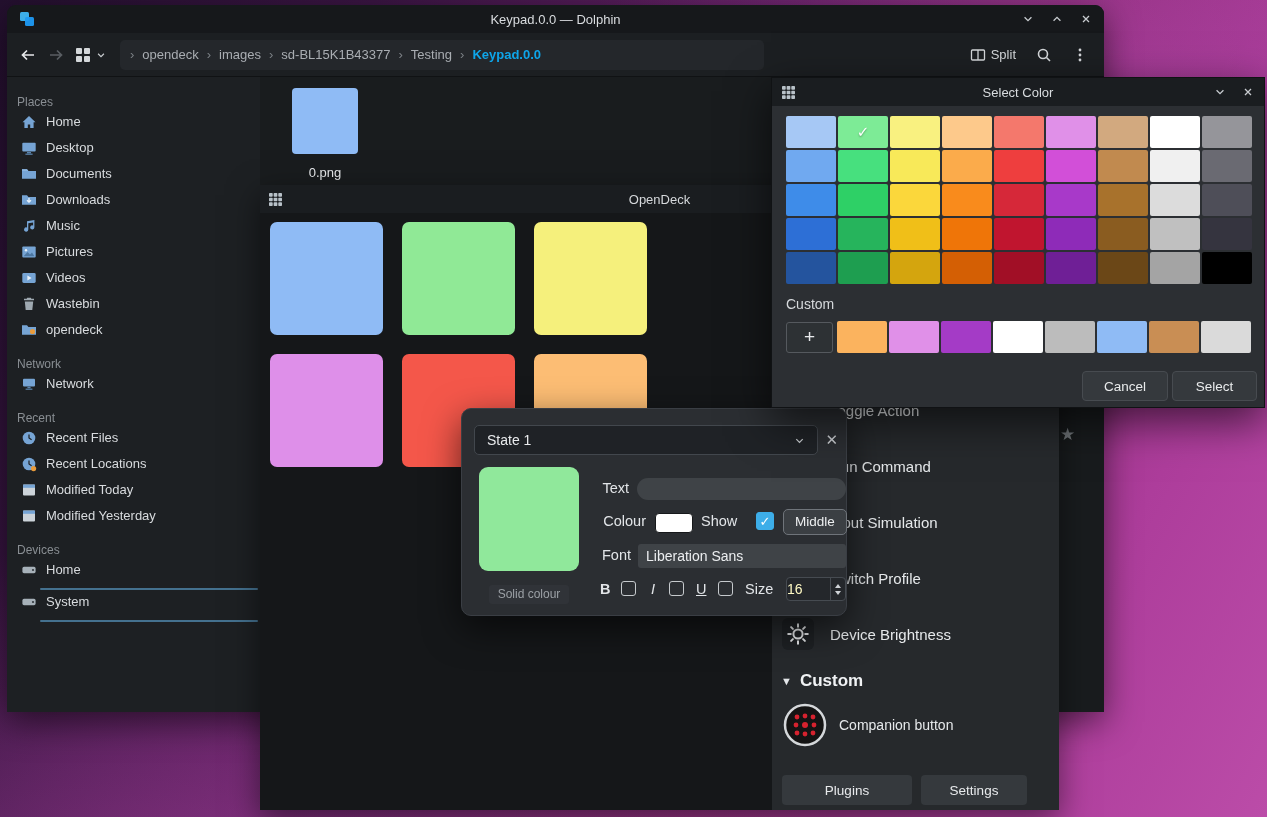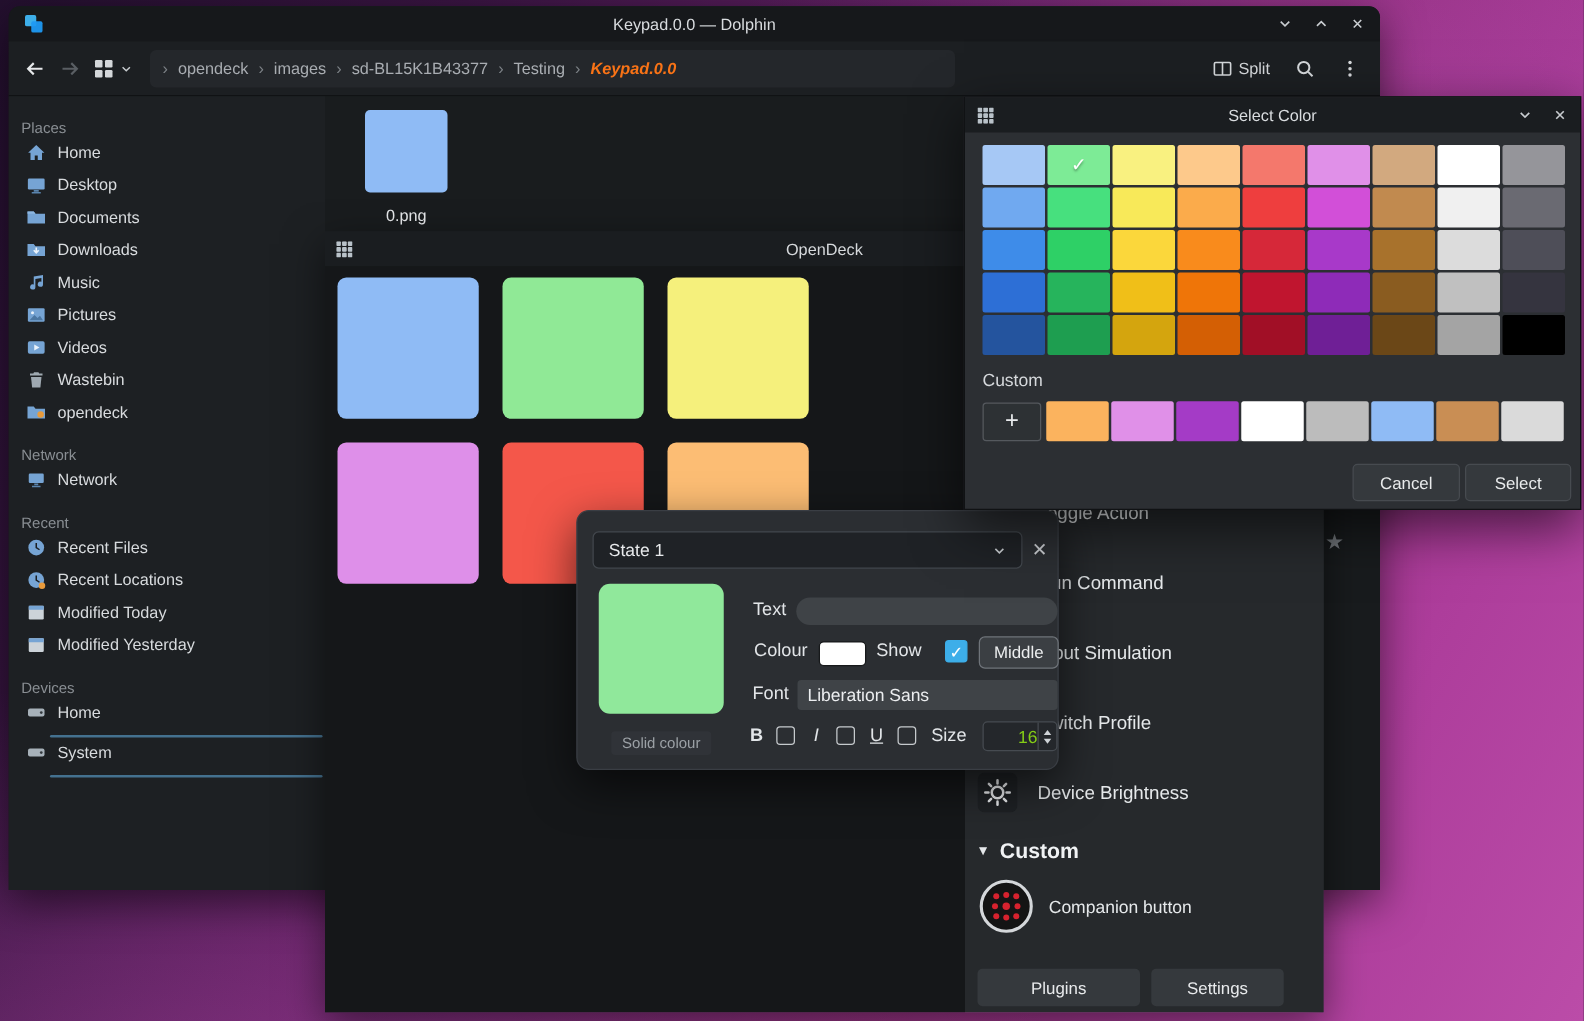--- a/index.html
+++ b/index.html
@@ -22,21 +22,21 @@
   .d-title { position:absolute; left:0; right:0; text-align:center; color:#d9dcdf; font-size:13px; }
   .win-controls { margin-left:auto; display:flex; gap:17px; align-items:center; z-index:1; }
   .wc { cursor:pointer; }
   .d-toolbar { height:44px; background:#1c1f22; border-bottom:1px solid #101214;
     display:flex; align-items:center; padding:0 12px; gap:10px; flex:none; }
   .tb-btn { display:flex; align-items:center; gap:5px; color:#d4d7da; font-size:13px; cursor:pointer; }
   .breadcrumb { width:644px; height:30px; background:#24272b; border-radius:5px;
     display:flex; align-items:center; padding:0 10px; gap:4px; margin-left:4px; }
   .bc-sep { color:#7c8186; font-size:13px; }
   .bc-item { color:#a9adb2; font-size:13px; padding:0 4px; cursor:pointer; }
-  .bc-item.current { color:#f97316; font-weight:bold;font-style:italic; }
+  .bc-item.current { color:#0ea5e9; font-weight:bold; }
   .tb-right { margin-left:auto; display:flex; align-items:center; gap:20px; margin-right:4px; }
   .d-body { flex:1; display:flex; min-height:0; }
   .sidebar { width:253px; background:#1d2023; padding-top:9px; overflow:hidden; flex:none; }
   .side-header { color:#898e93; font-size:12px; padding:9px 12px 5px 10px; }
   .side-item { display:flex; align-items:flex-start; gap:9px; height:26px; padding-left:14px;
     color:#d8dbde; font-size:13px; cursor:pointer; }
   .side-icon { width:16px; height:16px; flex:none; }
   .side-icon svg { width:16px; height:16px; }
   .side-storage-bar { height:2px; background:#44718f; margin:0 2px 4px 33px; border-radius:1px; }
   .d-main { flex:1; background:#191c1e; position:relative; }
@@ -106,21 +106,21 @@
   .sd-b { position:absolute; left:138px; top:172px; color:#e2e5e8; font-size:14.5px; font-weight:bold; }
   .cb-sm { width:15px; height:15px; }
   .cb-b { left:159px; top:172px; }
   .sd-i { position:absolute; left:189px; top:172px; color:#e2e5e8; font-size:14.5px; font-style:italic; }
   .cb-i { left:207px; top:172px; }
   .sd-u { position:absolute; left:234px; top:172px; color:#e2e5e8; font-size:14.5px; text-decoration:underline; }
   .cb-u { left:256px; top:172px; }
   .sd-size { position:absolute; left:283px; top:172px; color:#e2e5e8; font-size:14.5px; }
   .sd-spin { position:absolute; left:324px; top:168px; width:60px; height:24px; background:#24272b;
     border:1px solid #464b51; border-radius:4px; display:flex; align-items:stretch; cursor:pointer; }
-  .spin-val { flex:1; color:#84cc16; font-size:14px; line-height:22px; text-align:right; }
+  .spin-val { flex:1; color:#fef9c3; font-size:14px; line-height:22px; text-align:left; }
   .spin-arrows { width:15px; border-left:1px solid #464b51; display:flex; flex-direction:column;
     align-items:center; justify-content:center; gap:3px; }
   .arr-up { width:0; height:0; border-left:3.5px solid transparent; border-right:3.5px solid transparent;
     border-bottom:4.5px solid #cfd3d7; }
   .arr-dn { width:0; height:0; border-left:3.5px solid transparent; border-right:3.5px solid transparent;
     border-top:4.5px solid #cfd3d7; }
 
   
   .color-dialog { position:absolute; left:771px; top:77px; width:494px; height:331px; z-index:4;
     background:#2c2f33; border:1px solid #101214; box-shadow:0 14px 40px rgba(0,0,0,.6); }

